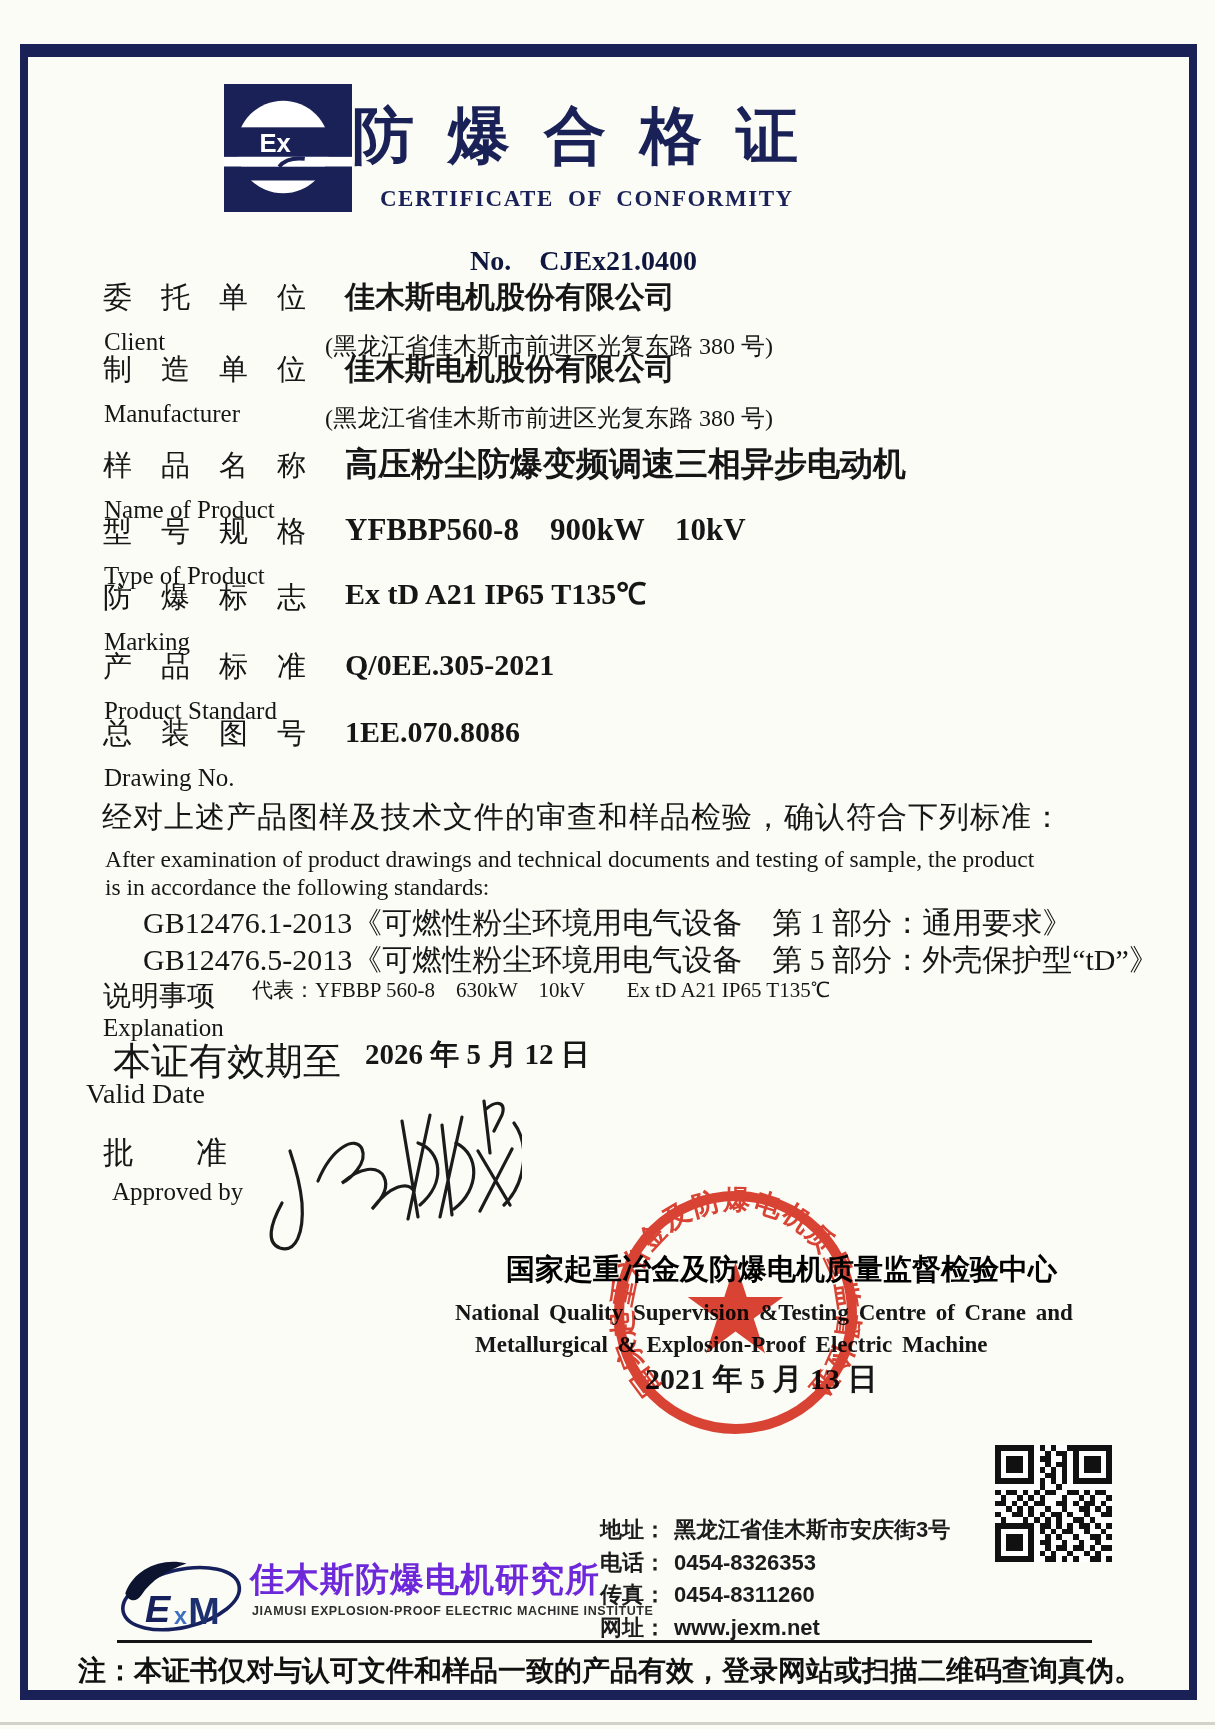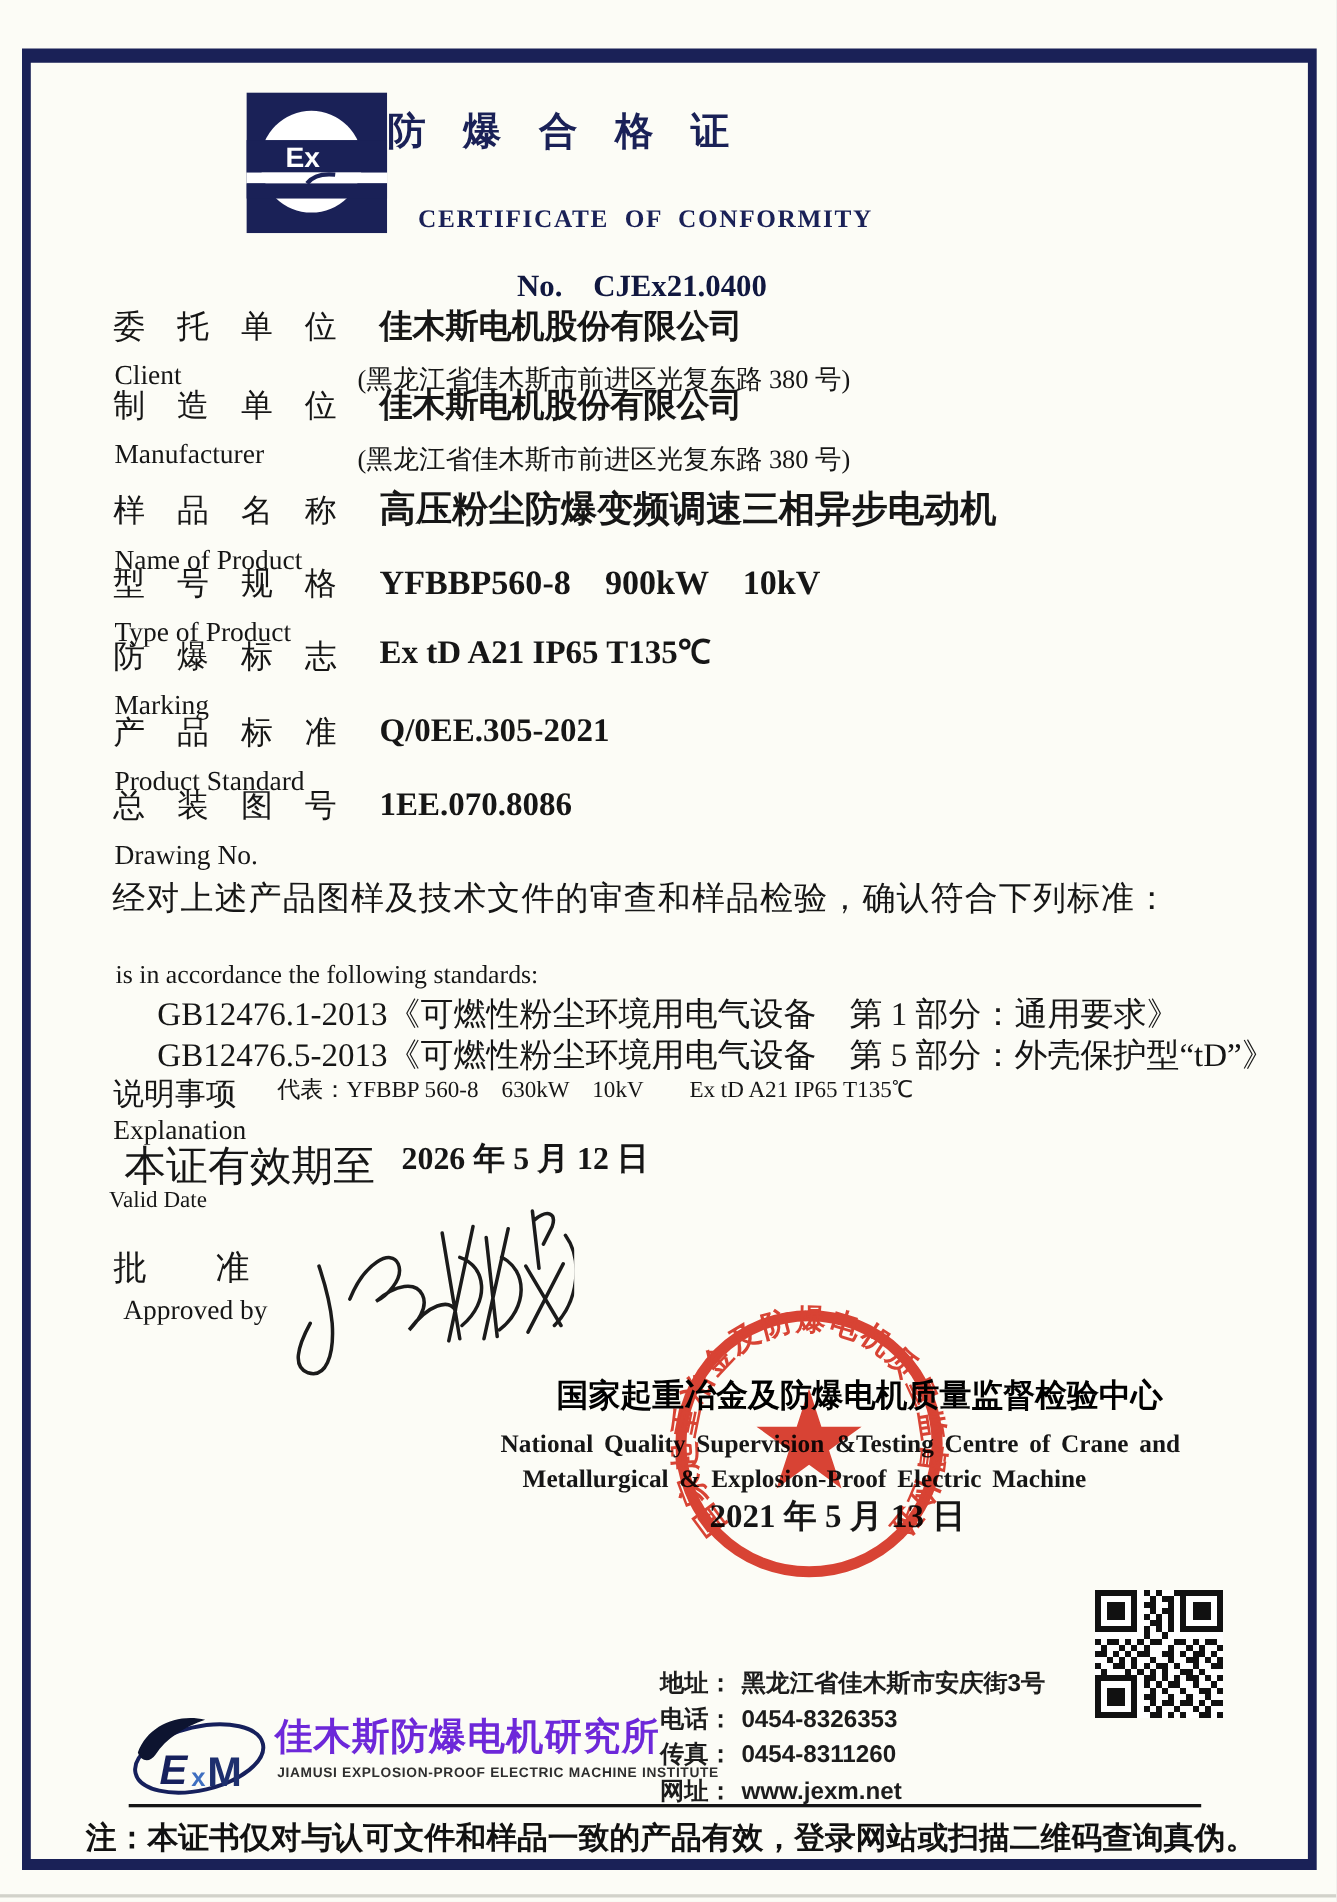--- a/index.html
+++ b/index.html
@@ -8,21 +8,21 @@
     background:#fcfcf6;overflow:hidden;
     font-family:"Liberation Serif",serif;color:#161616;
   }
   .t{position:absolute;white-space:nowrap;line-height:1.15;}
   .frame{
     position:absolute;left:20px;top:44px;width:1177px;height:1656px;
     box-sizing:border-box;border:solid #1a2157;border-width:13px 8px 10px 8px;
   }
   
   .ex-logo{position:absolute;left:224px;top:84px;width:128px;height:128px;}
-  .title-zh{left:352px;top:100px;font-size:35px;font-weight:bold;letter-spacing:34px;
+  .title-zh{left:352px;top:100px;font-size:62px;font-weight:bold;letter-spacing:34px;
     color:#1a2157;font-family:"Liberation Sans",sans-serif;}
   .title-en{left:380px;top:186px;font-size:23px;font-weight:bold;letter-spacing:1.5px;
     word-spacing:7px;color:#1a2157;}
   .cert-no{left:470px;top:245px;font-size:28px;font-weight:600;color:#10173f;}
   
   .lz{left:103px;font-size:29px;}
   .le{left:104px;font-size:25px;}
   .val{left:325px;font-size:30px;font-weight:600;margin-left:20px;}
   .sub{left:325px;font-size:24px;}
   .lz1{top:281px}.le1{top:328px}.val1{top:280px}.sub1{top:333px}
@@ -36,21 +36,21 @@
   .st-zh{left:102px;top:800px;font-size:30px;letter-spacing:1px;}
   .st-en1{left:105px;top:846px;font-size:23.5px;}
   .st-en2{left:105px;top:874px;font-size:23.5px;}
   .gb1{left:143px;top:906px;font-size:30px;}
   .gb2{left:143px;top:943px;font-size:30px;}
   .expl-lz{left:103px;top:980px;font-size:28px;}
   .expl-val{left:252px;top:978px;font-size:21px;font-weight:400;}
   .expl-le{left:103px;top:1014px;font-size:25px;}
   .valid-lz{left:113px;top:1040px;font-size:38px;}
   .valid-val{left:325px;top:1038px;font-size:29px;font-weight:700;margin-left:40px;}
-  .valid-le{left:99px;top:1078px;font-size:21px;}
+  .valid-le{left:86px;top:1078px;font-size:28px;}
   .appr-lz{left:103px;top:1135px;font-size:31px;}
   .appr-le{left:112px;top:1178px;font-size:25px;}
   .signature{position:absolute;left:252px;top:1085px;width:270px;height:175px;}
   
   .seal{position:absolute;left:608px;top:1185px;width:256px;height:256px;
     mix-blend-mode:multiply;opacity:.95;}
   .ctr-zh{left:506px;top:1253px;font-size:29px;font-weight:bold;
     font-family:"Liberation Sans",sans-serif;color:#000;}
   .ctr-en1{left:455px;top:1300px;font-size:23px;font-weight:bold;word-spacing:4px;}
   .ctr-en2{left:475px;top:1332px;font-size:23px;font-weight:bold;word-spacing:4px;}
@@ -115,20 +115,21 @@
 
   <div class="t lz lz6">产　品　标　准</div>
   <div class="t le le6">Product Standard</div>
   <div class="t val val6">Q/0EE.305-2021</div>
 
   <div class="t lz lz7">总　装　图　号</div>
   <div class="t le le7">Drawing No.</div>
   <div class="t val val7">1EE.070.8086</div>
 
   <div class="t st-zh">经对上述产品图样及技术文件的审查和样品检验，确认符合下列标准：</div>
+  <div class="t st-en1">After examination of product drawings and technical documents and testing of sample, the product</div>
   <div class="t st-en2">is in accordance the following standards:</div>
   <div class="t gb1">GB12476.1-2013《可燃性粉尘环境用电气设备　第 1 部分：通用要求》</div>
   <div class="t gb2">GB12476.5-2013《可燃性粉尘环境用电气设备　第 5 部分：外壳保护型“tD”》</div>
 
   <div class="t expl-lz">说明事项</div>
   <div class="t expl-val">代表：YFBBP 560-8　630kW　10kV　　Ex tD A21 IP65 T135℃</div>
   <div class="t expl-le">Explanation</div>
 
   <div class="t valid-lz">本证有效期至</div>
   <div class="t valid-val">2026 年 5 月 12 日</div>

